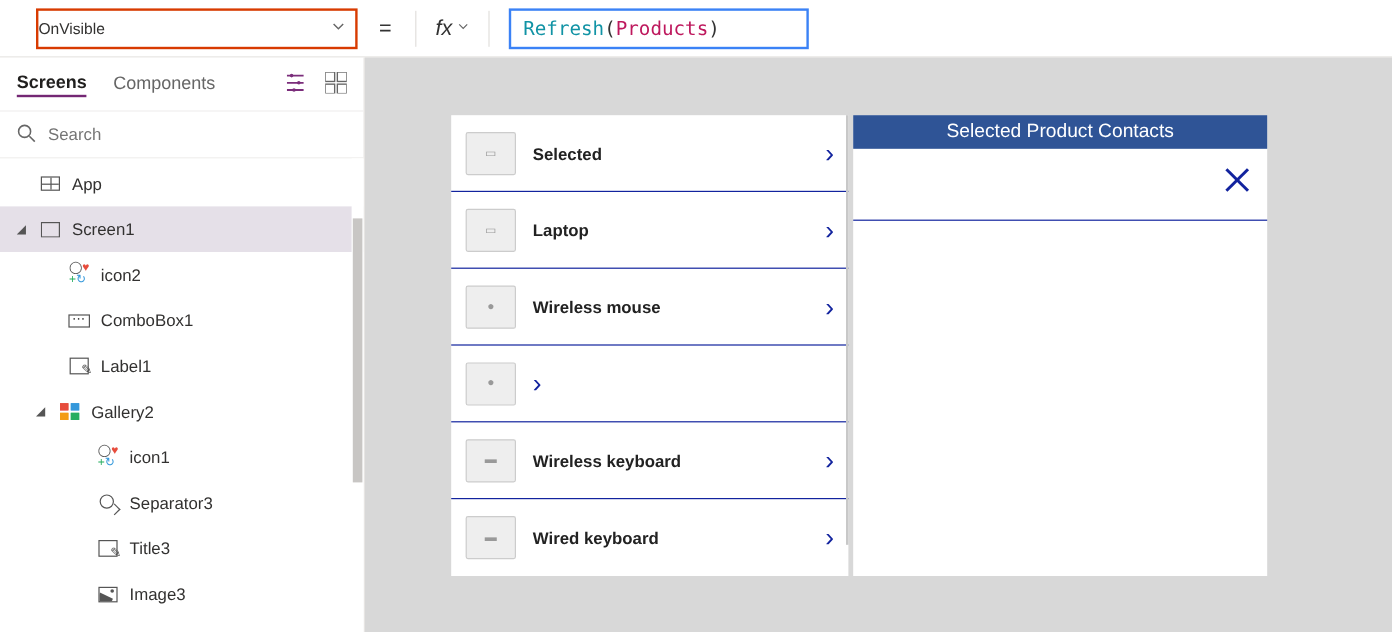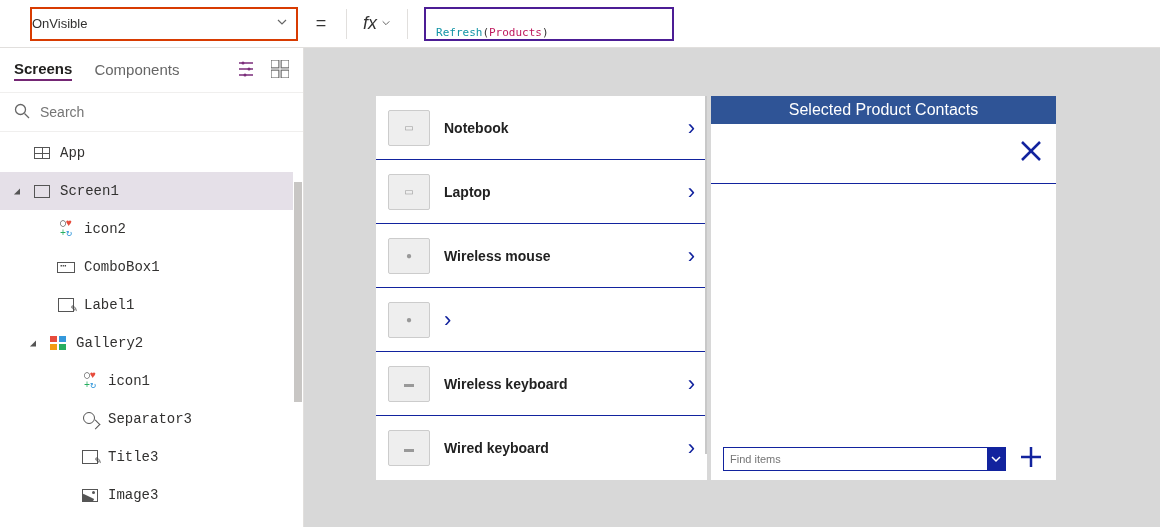--- a/index.html
+++ b/index.html
@@ -6,38 +6,38 @@
     body { font-family: "Segoe UI", Arial, sans-serif; font-size: 13px; color: #323130; background: #fff; width: 1160px; height: 527px; overflow: hidden; }
 
     .toolbar { display: flex; align-items: center; height: 48px; border-bottom: 1px solid #e1dfdd; padding: 0 12px 0 30px; gap: 14px; }
     .property-select { width: 268px; height: 34px; border: 2px solid #d83b01; position: relative; display: flex; align-items: center; padding: 0 0; background: #fff; }
     .property-select .chev { position: absolute; right: 8px; color: #666; }
     .equals { font-size: 18px; color: #333; width: 18px; text-align: center; }
     .fx-wrap { display: flex; align-items: center; gap: 8px; }
     .fx-label { font-style: italic; font-size: 18px; color: #333; display: flex; align-items: center; gap: 4px; }
     .fx-label .chev { font-size: 11px; color: #666; }
     .fx-separator { width: 1px; height: 30px; background: #e1dfdd; margin: 0 2px; }
-    .formula-box { height: 34px; border: 2px solid #4c1d95; display: flex; align-items: flex-end; padding: 0 10px; min-width: 250px; font-family: Consolas, monospace; font-size: 11px; }
+    .formula-box { height: 34px; border: 2px solid #3b82f6; display: flex; align-items: center; padding: 0 10px; min-width: 250px; font-family: Consolas, monospace; font-size: 16px; }
     .tok-func { color: #1193a5; }
     .tok-ds { color: #be185d; }
     .tok-plain { color: #333; }
 
     .workspace { display: flex; height: calc(100% - 48px); }
 
     .leftpanel { width: 304px; border-right: 1px solid #e1dfdd; display: flex; flex-direction: column; background: #fff; position: relative; }
     .tabs { display: flex; align-items: center; height: 44px; padding: 0 14px; gap: 22px; }
     .tab { font-size: 15px; color: #666; cursor: pointer; padding-bottom: 2px;}
     .tab.active { font-weight: 600; color: #201f1e; border-bottom: 2px solid #742774; }
     .tabs-right { margin-left: auto; display: flex; gap: 14px; color: #666; }
     .tabs-right svg, .tabs-right .ic { width: 18px; height: 18px; }
 
     .search-row { display: flex; align-items: center; height: 40px; border-top: 1px solid #f0efee; border-bottom: 1px solid #f0efee; padding: 14px 14px; gap: 10px; color: #666; }
     .search-row input { border: none; outline: none; flex: 1; font-size: 14px; color: #333; }
 
-    .tree { flex: 1; overflow-y: auto; padding-top: 2px; font-family: Liberation Mono, monospace; }
+    .tree { flex: 1; overflow-y: auto; padding-top: 2px; }
     .tree-row { display: flex; align-items: center; height: 38px; padding: 0 4px 0 14px; gap: 8px; cursor: default; }
     .tree-row.selected { background: #e5e0e8; }
     .tree-row .caret { width: 10px; color: #555; font-size: 10px; }
     .tree-row .ticon { width: 20px; display: flex; justify-content: center; color: #444; }
     .tree-row .tlabel { font-size: 14px; }
     .tree .lv1 { padding-left: 14px; }
     .tree .lv2 { padding-left: 30px; }
     .tree .lv3 { padding-left: 56px; }
     .tree .lv4 { padding-left: 80px; }
 
@@ -228,21 +228,21 @@
       <div class="left-scrollbar-thumb"></div>
     </div>
   </div>
 
   <div class="canvas">
     <div class="app-frame">
       <div class="gallery">
         <div class="gallery-scrollind"></div>
         <div class="g-item">
           <div class="g-thumb">▭</div>
-          <div class="g-title">Notebook</div>
+          <div class="g-title">Selected</div>
           <div class="g-chev">›</div>
         </div>
         <div class="g-item">
           <div class="g-thumb">▭</div>
           <div class="g-title">Laptop</div>
           <div class="g-chev">›</div>
         </div>
         <div class="g-item">
           <div class="g-thumb">●</div>
           <div class="g-title">Wireless mouse</div>
@@ -268,32 +268,16 @@
         <div class="rf-header">Selected Product Contacts</div>
         <div class="rf-toprow">
           <span class="rf-close">
             <svg width="26" height="26" viewBox="0 0 26 26">
                 <line x1="4" y1="4" x2="22" y2="22" stroke="#12239e" stroke-width="2.5"></line>
                 <line x1="22" y1="4" x2="4" y2="22" stroke="#12239e" stroke-width="2.5"></line>
               </svg>
           </span>
         </div>
         <div class="rf-body"></div>
-        <div class="rf-bottom">
-          <div class="combo">
-            <input type="text" placeholder="Find items" style="">
-            <div class="combo-drop">
-              <svg width="10" height="10" viewBox="0 0 10 10">
-                  <path d="M1 3 L5 7 L9 3" stroke="#fff" stroke-width="1.5" fill="none"></path>
-                </svg>
-            </div>
-          </div>
-          <span class="add-icon">
-            <svg width="26" height="26" viewBox="0 0 26 26">
-                <line x1="13" y1="3" x2="13" y2="23" stroke="#12239e" stroke-width="2.5"></line>
-                <line x1="3" y1="13" x2="23" y2="13" stroke="#12239e" stroke-width="2.5"></line>
-              </svg>
-          </span>
-        </div>
       </div>
     </div>
   </div>
 </div>
 
 </body></html>

